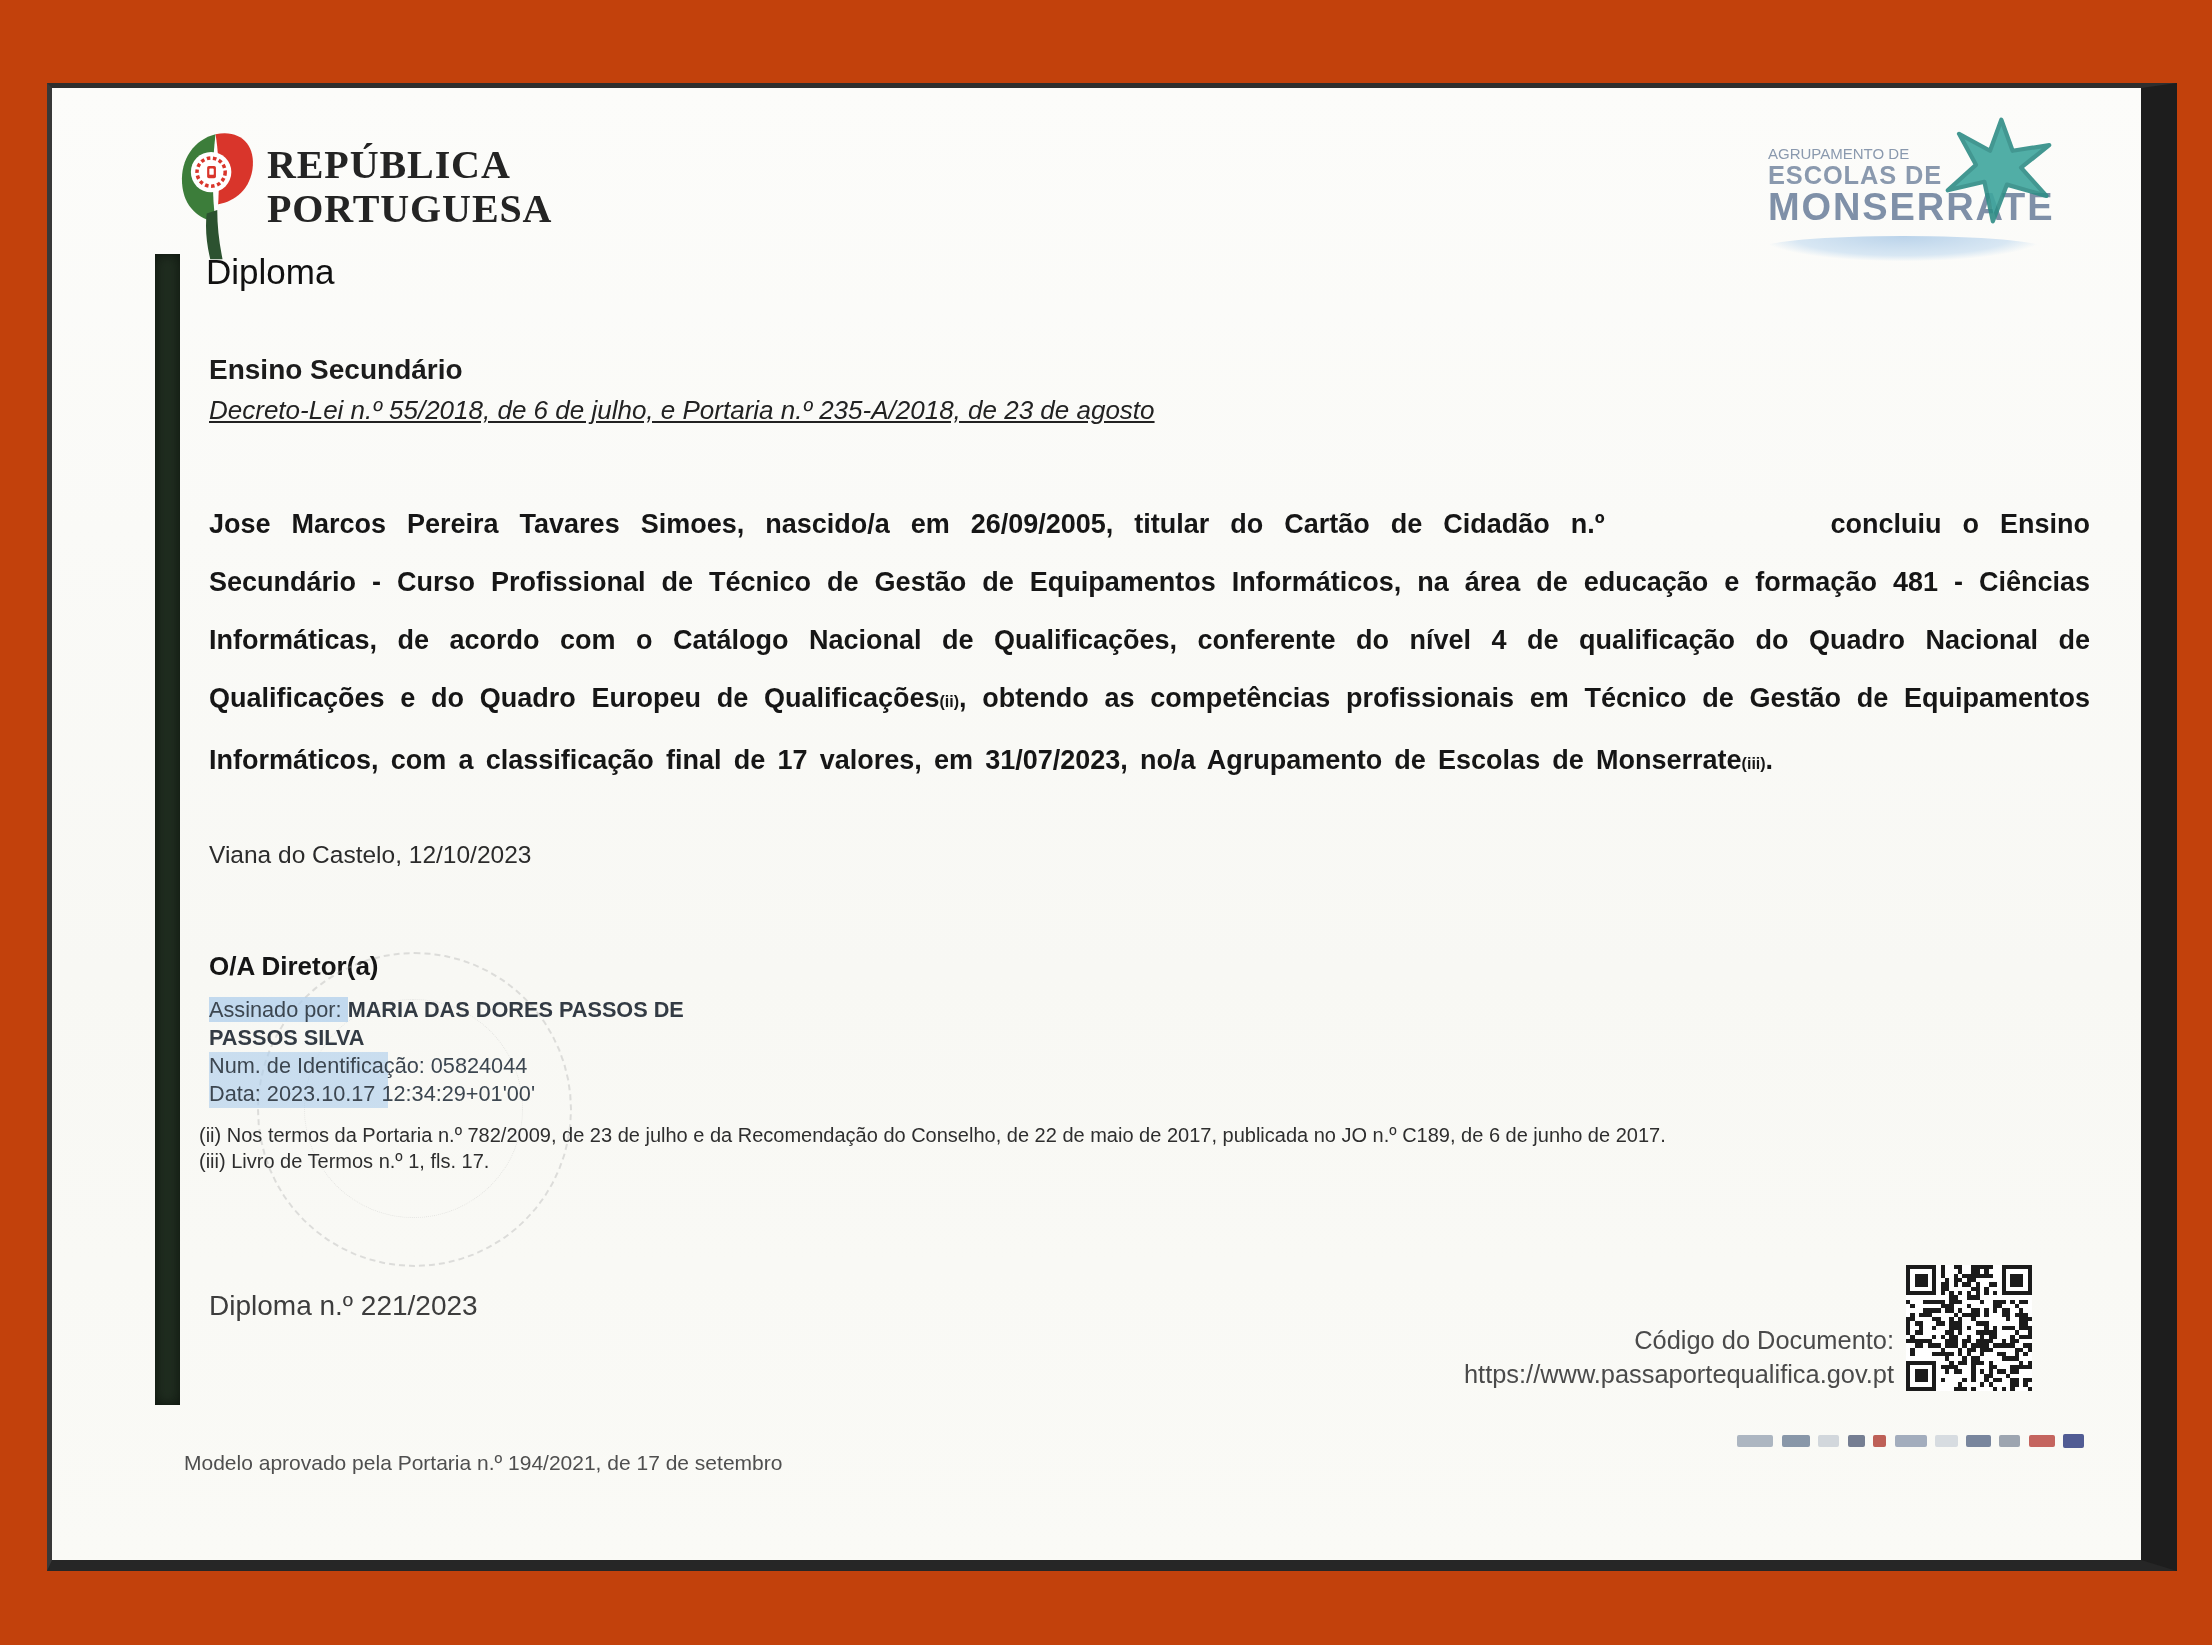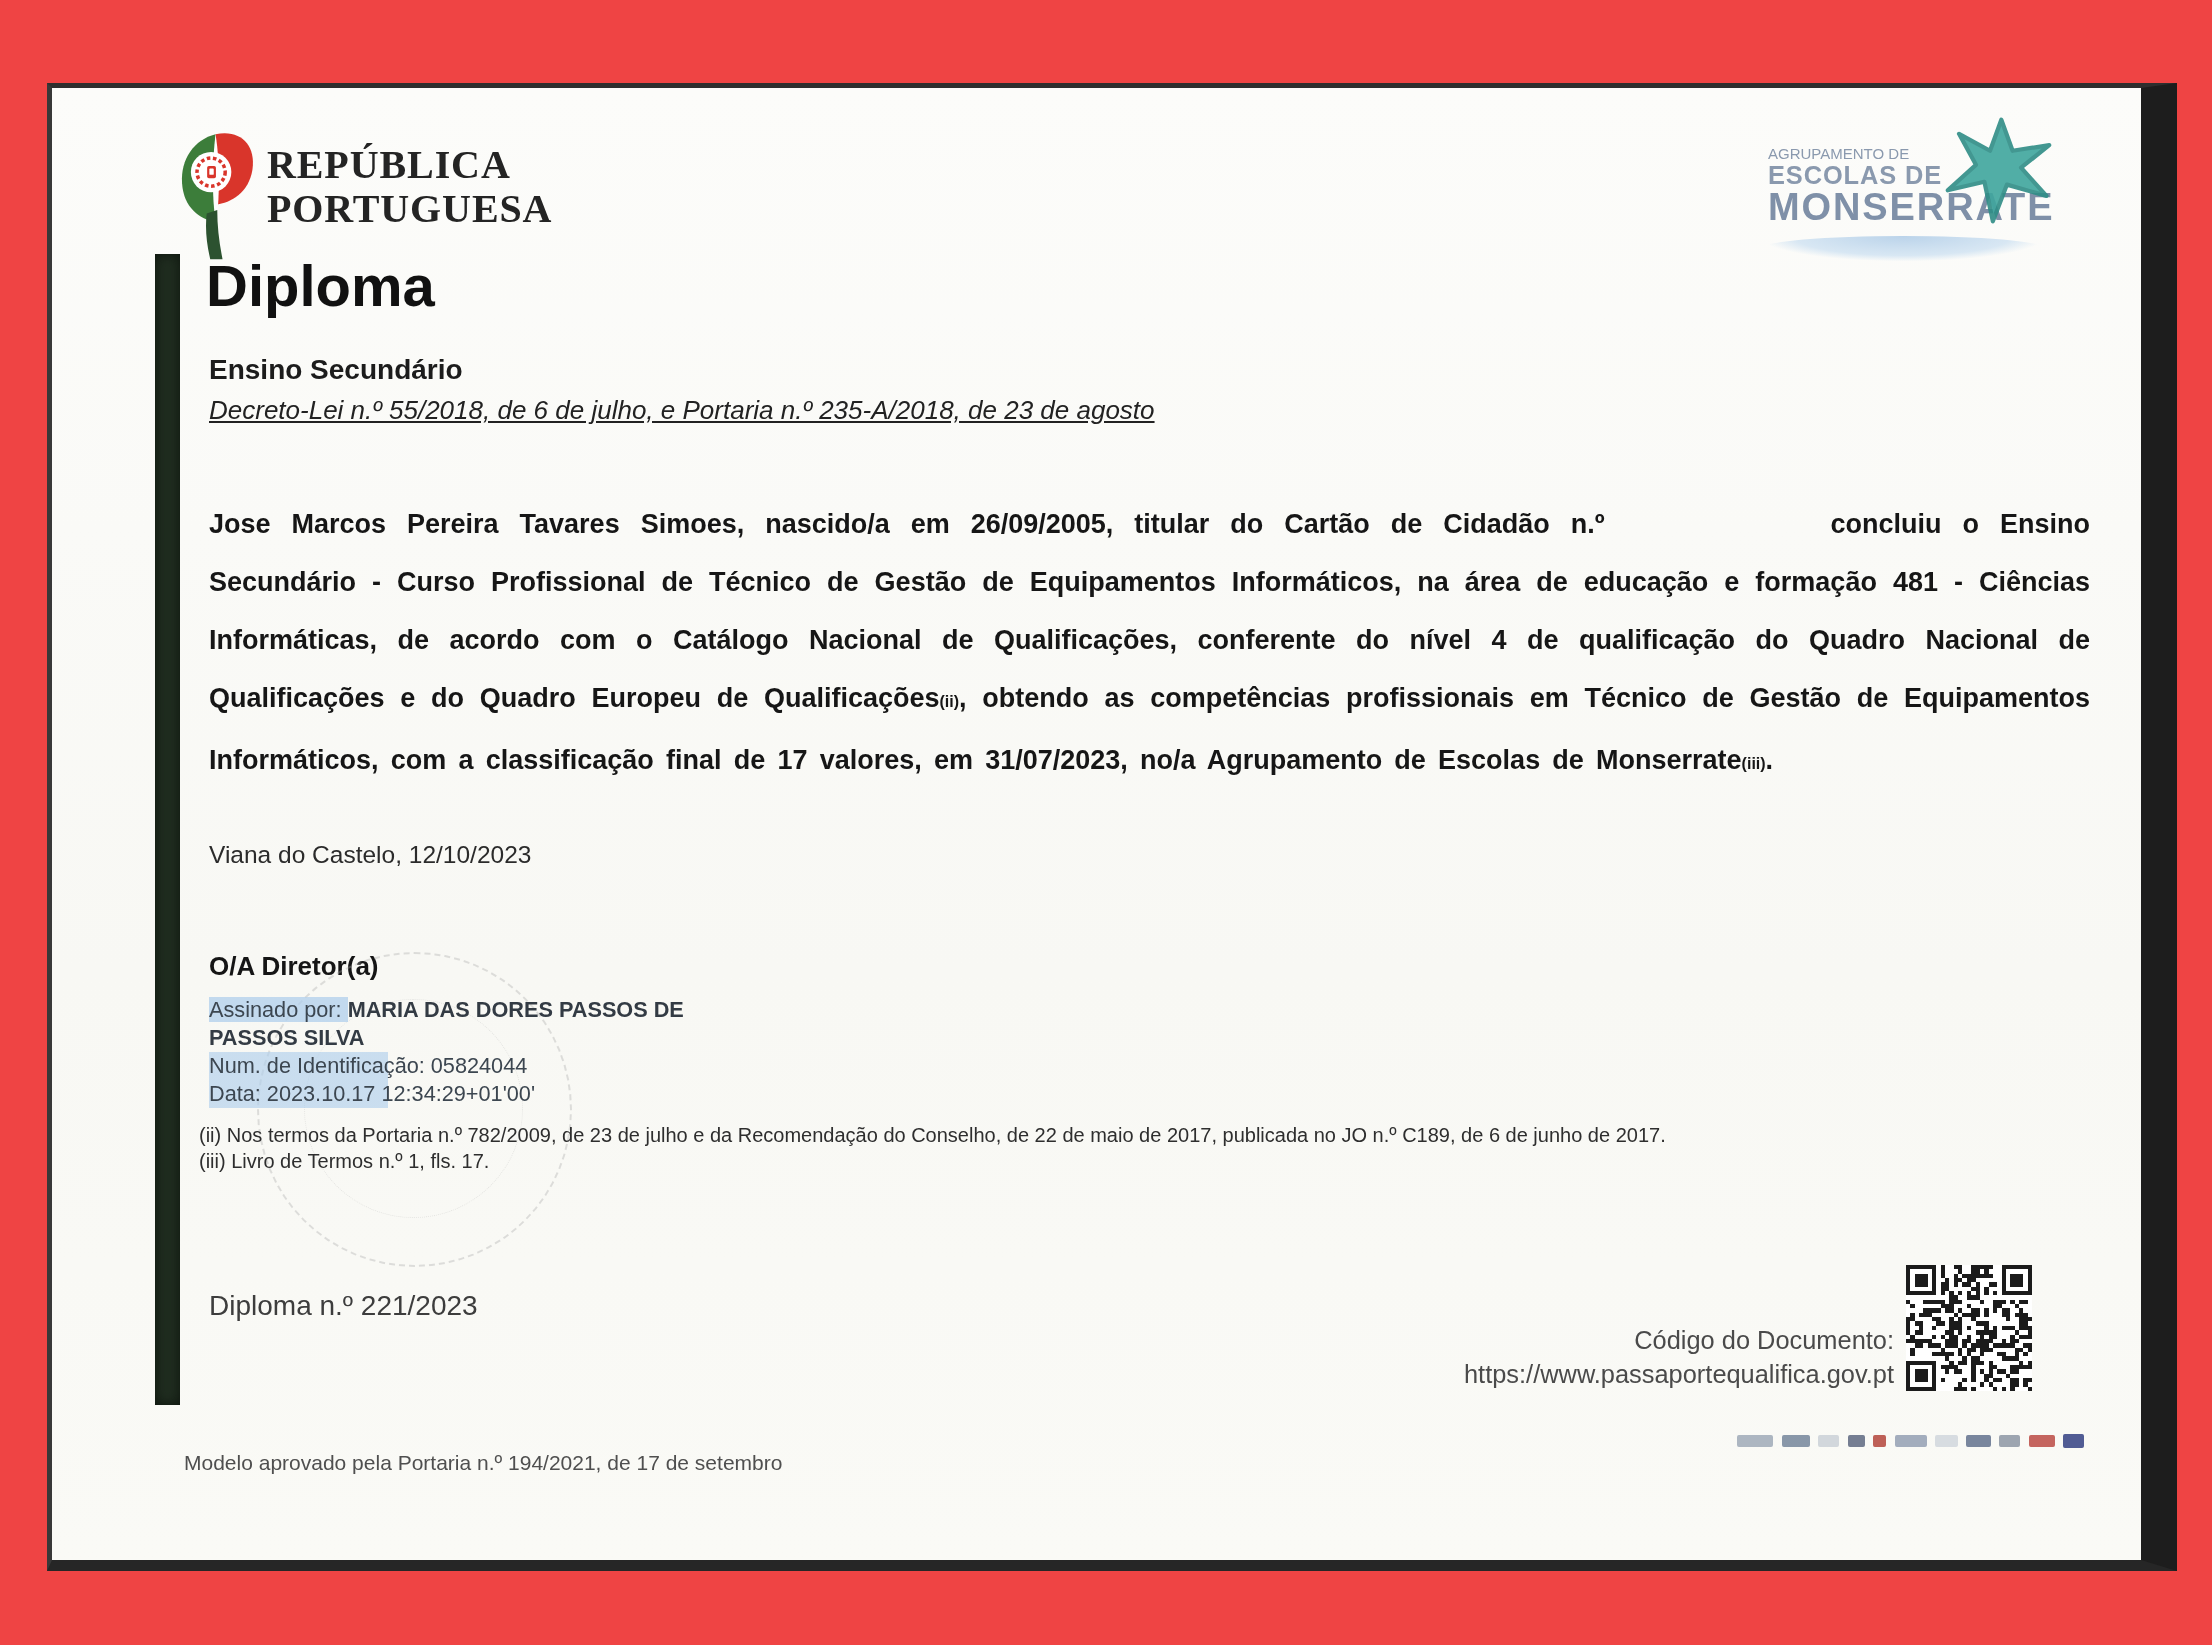--- a/index.html
+++ b/index.html
@@ -1,18 +1,18 @@
 <!DOCTYPE html>
 <html style="font-size:15px"><head>
 <meta charset="utf-8">
 <style>
   html,body{margin:0;padding:0;}
   body{width:2213px;height:1646px;background:#ffffff;overflow:hidden;
        font-family:"Liberation Sans", sans-serif;color:#1a1a1a;}
-  #shot{position:relative;width:2213px;height:1646px;background:#ef4444;}
+  #shot{position:relative;width:2213px;height:1646px;background:#c2410c;}
 
   
   .page{position:absolute;left:47px;top:83px;width:2130px;height:1488px;
         box-sizing:border-box;background:linear-gradient(180deg,#fcfcfa 0%,#f8f8f4 60%,#fafaf6 100%);
         border-top:5.6px solid #2e2e2e;border-left:5.6px solid #383838;
         border-right:36px solid #1d1d1d;border-bottom:11.3px solid #262626;}
 
   .abs{position:absolute;}
 
   
@@ -23,21 +23,21 @@
   .school-l3{font-size:38px;letter-spacing:1.9px;font-weight:bold;color:#7f90a8;}
   .wave{position:absolute;left:-5.6px;top:90px;width:282px;height:24.5px;
         background:radial-gradient(ellipse at 50% 0%, #aac9e6 0%, #cfe2f2 55%, transparent 72%);
         border-radius:50%;opacity:.8;}
 
   
   .green-bar{left:103px;top:166px;width:25.4px;height:1151px;background:#202d20;
              box-shadow:inset 0 0 13px #0d140d;}
 
   
-  .title{left:154px;top:164px;font-size:58px;font-weight:bold;color:#111;}
+  .title{left:154px;top:164px;font-size:35px;font-weight:normal;color:#111;}
   .subtitle{left:157px;top:266px;font-size:28px;font-weight:bold;color:#1c1c1c;}
   .legal{left:157px;top:307px;font-size:26px;font-style:italic;color:#222;text-decoration:underline;}
 
   
   .bodytext{left:157px;top:407px;width:1881px;font-size:27px;font-weight:bold;
             line-height:58px;text-align:justify;color:#161616;word-spacing:4.7px;}
   .cc-gap{display:inline-block;width:226px;}
   .subref{font-size:16px;font-weight:bold;}
 
   .placedate{left:157px;top:753px;font-size:24.5px;color:#2b2b2b;}

